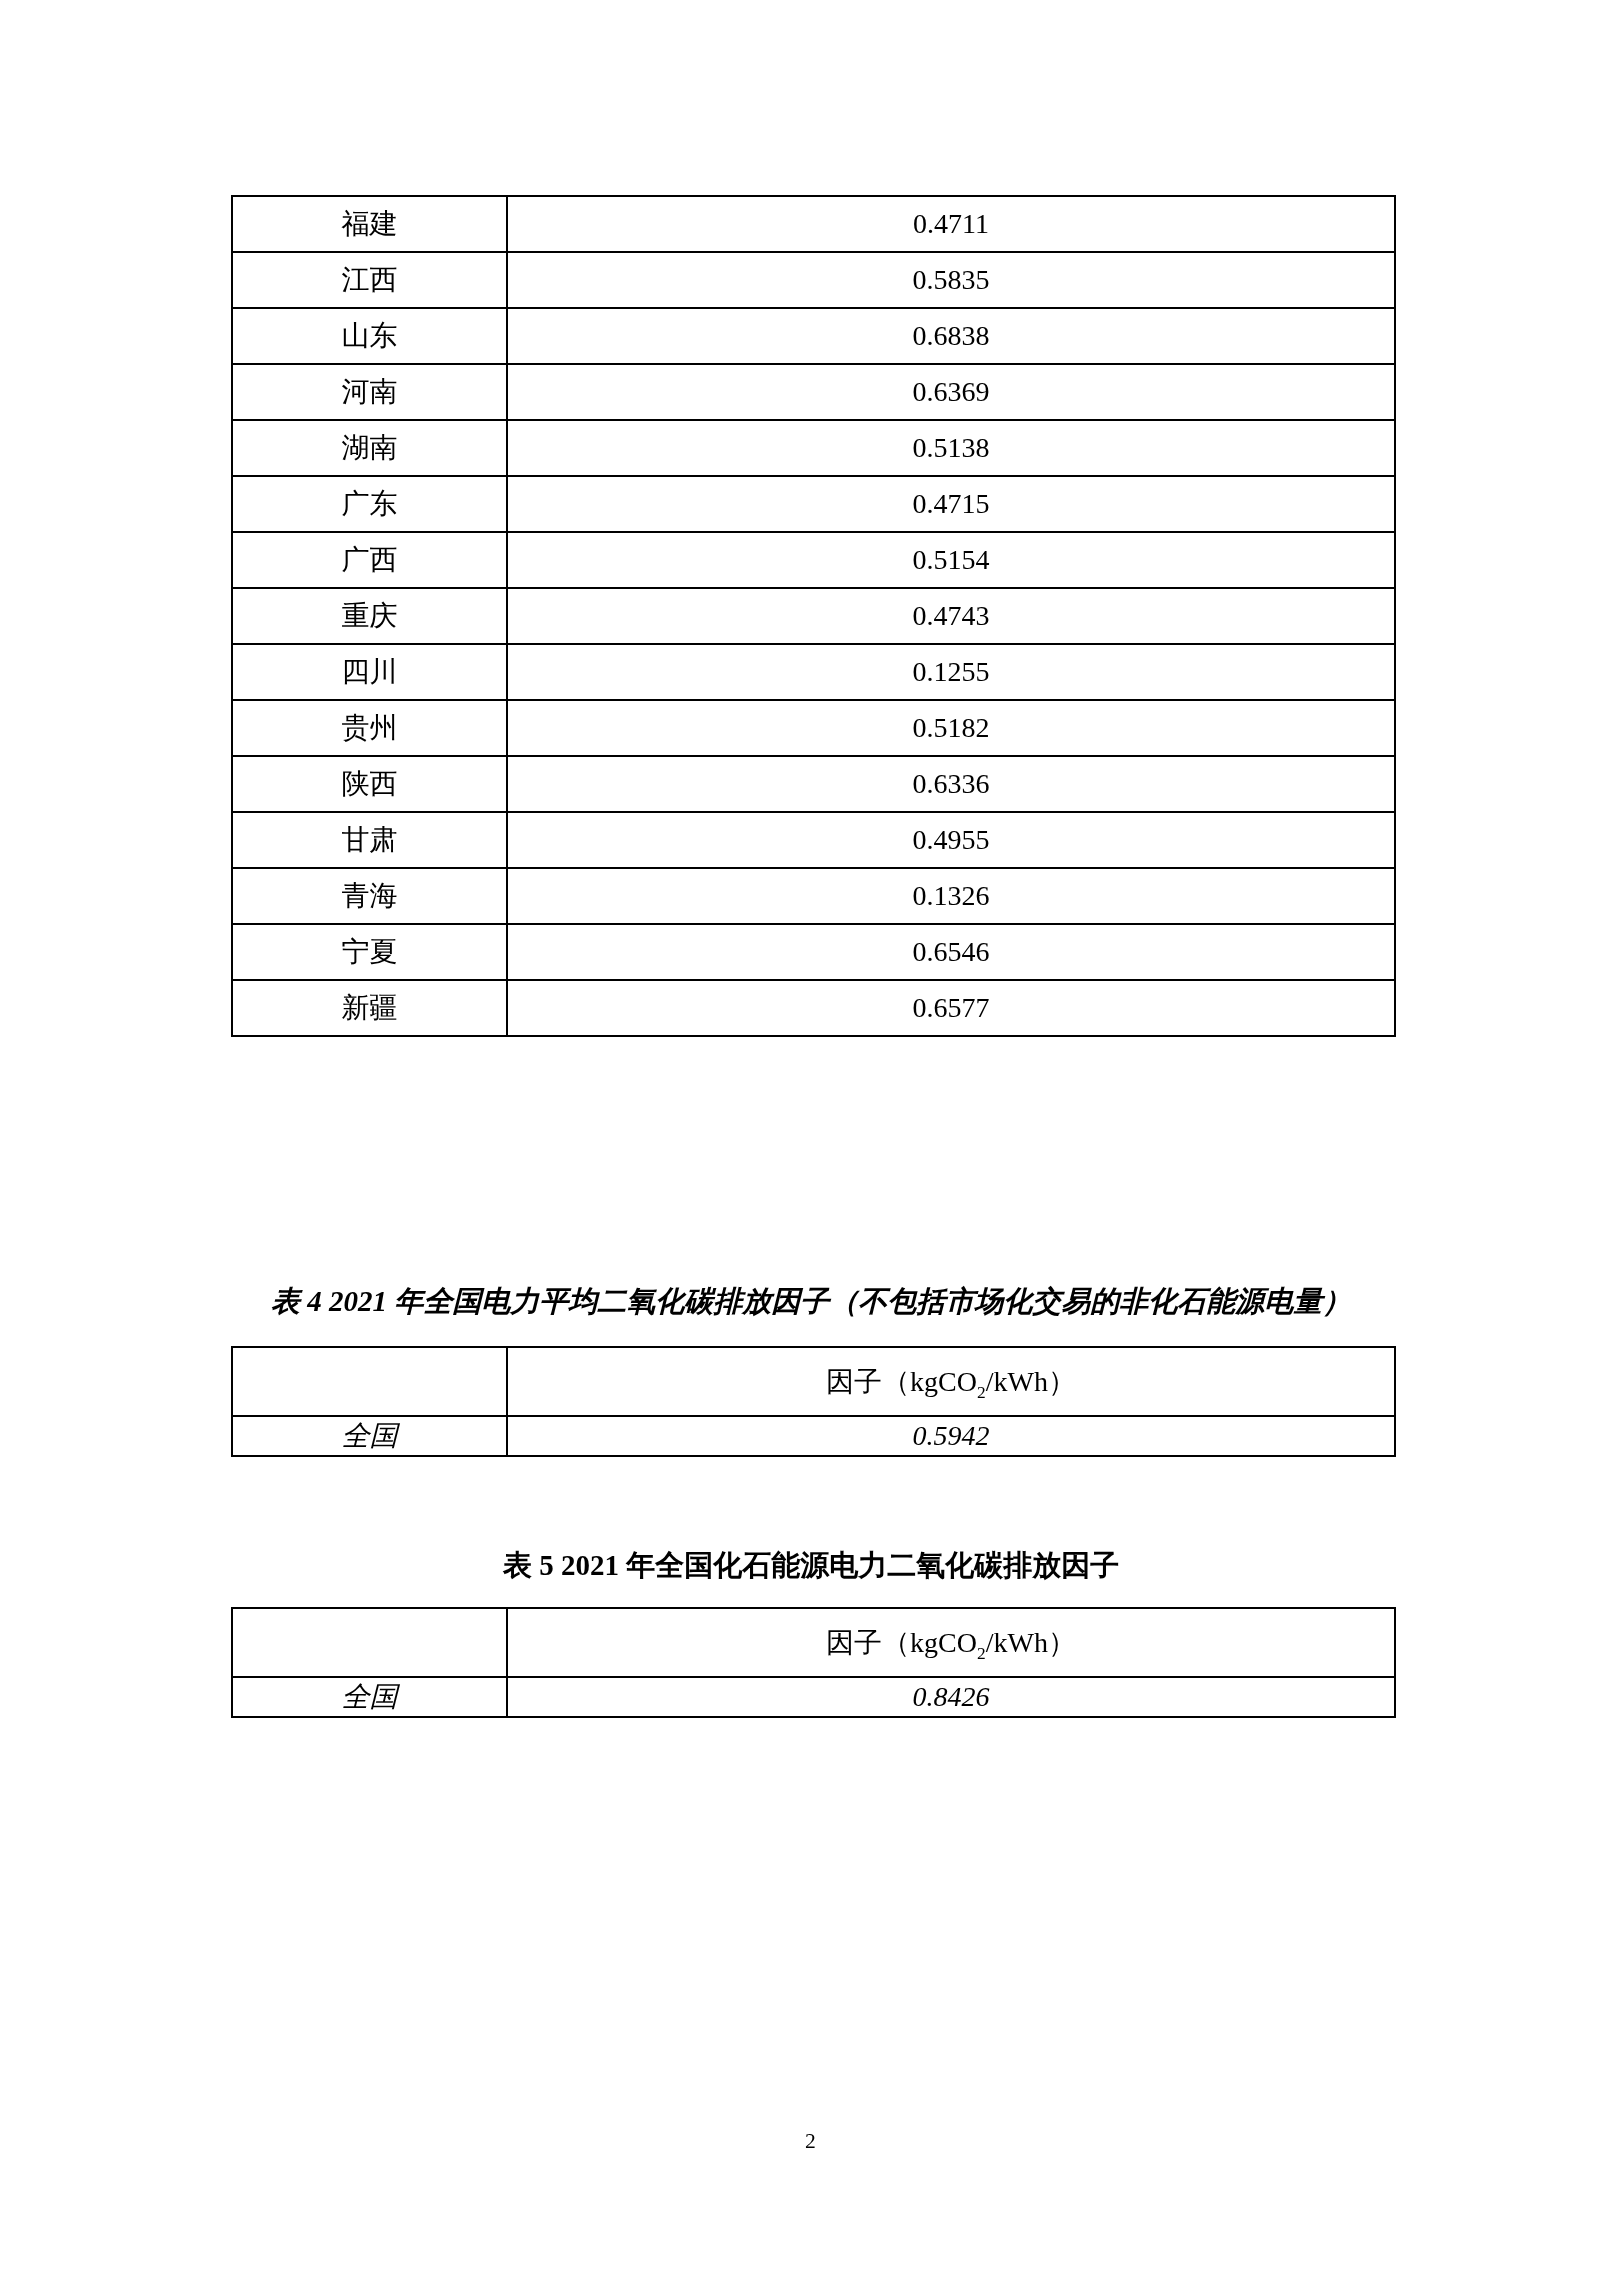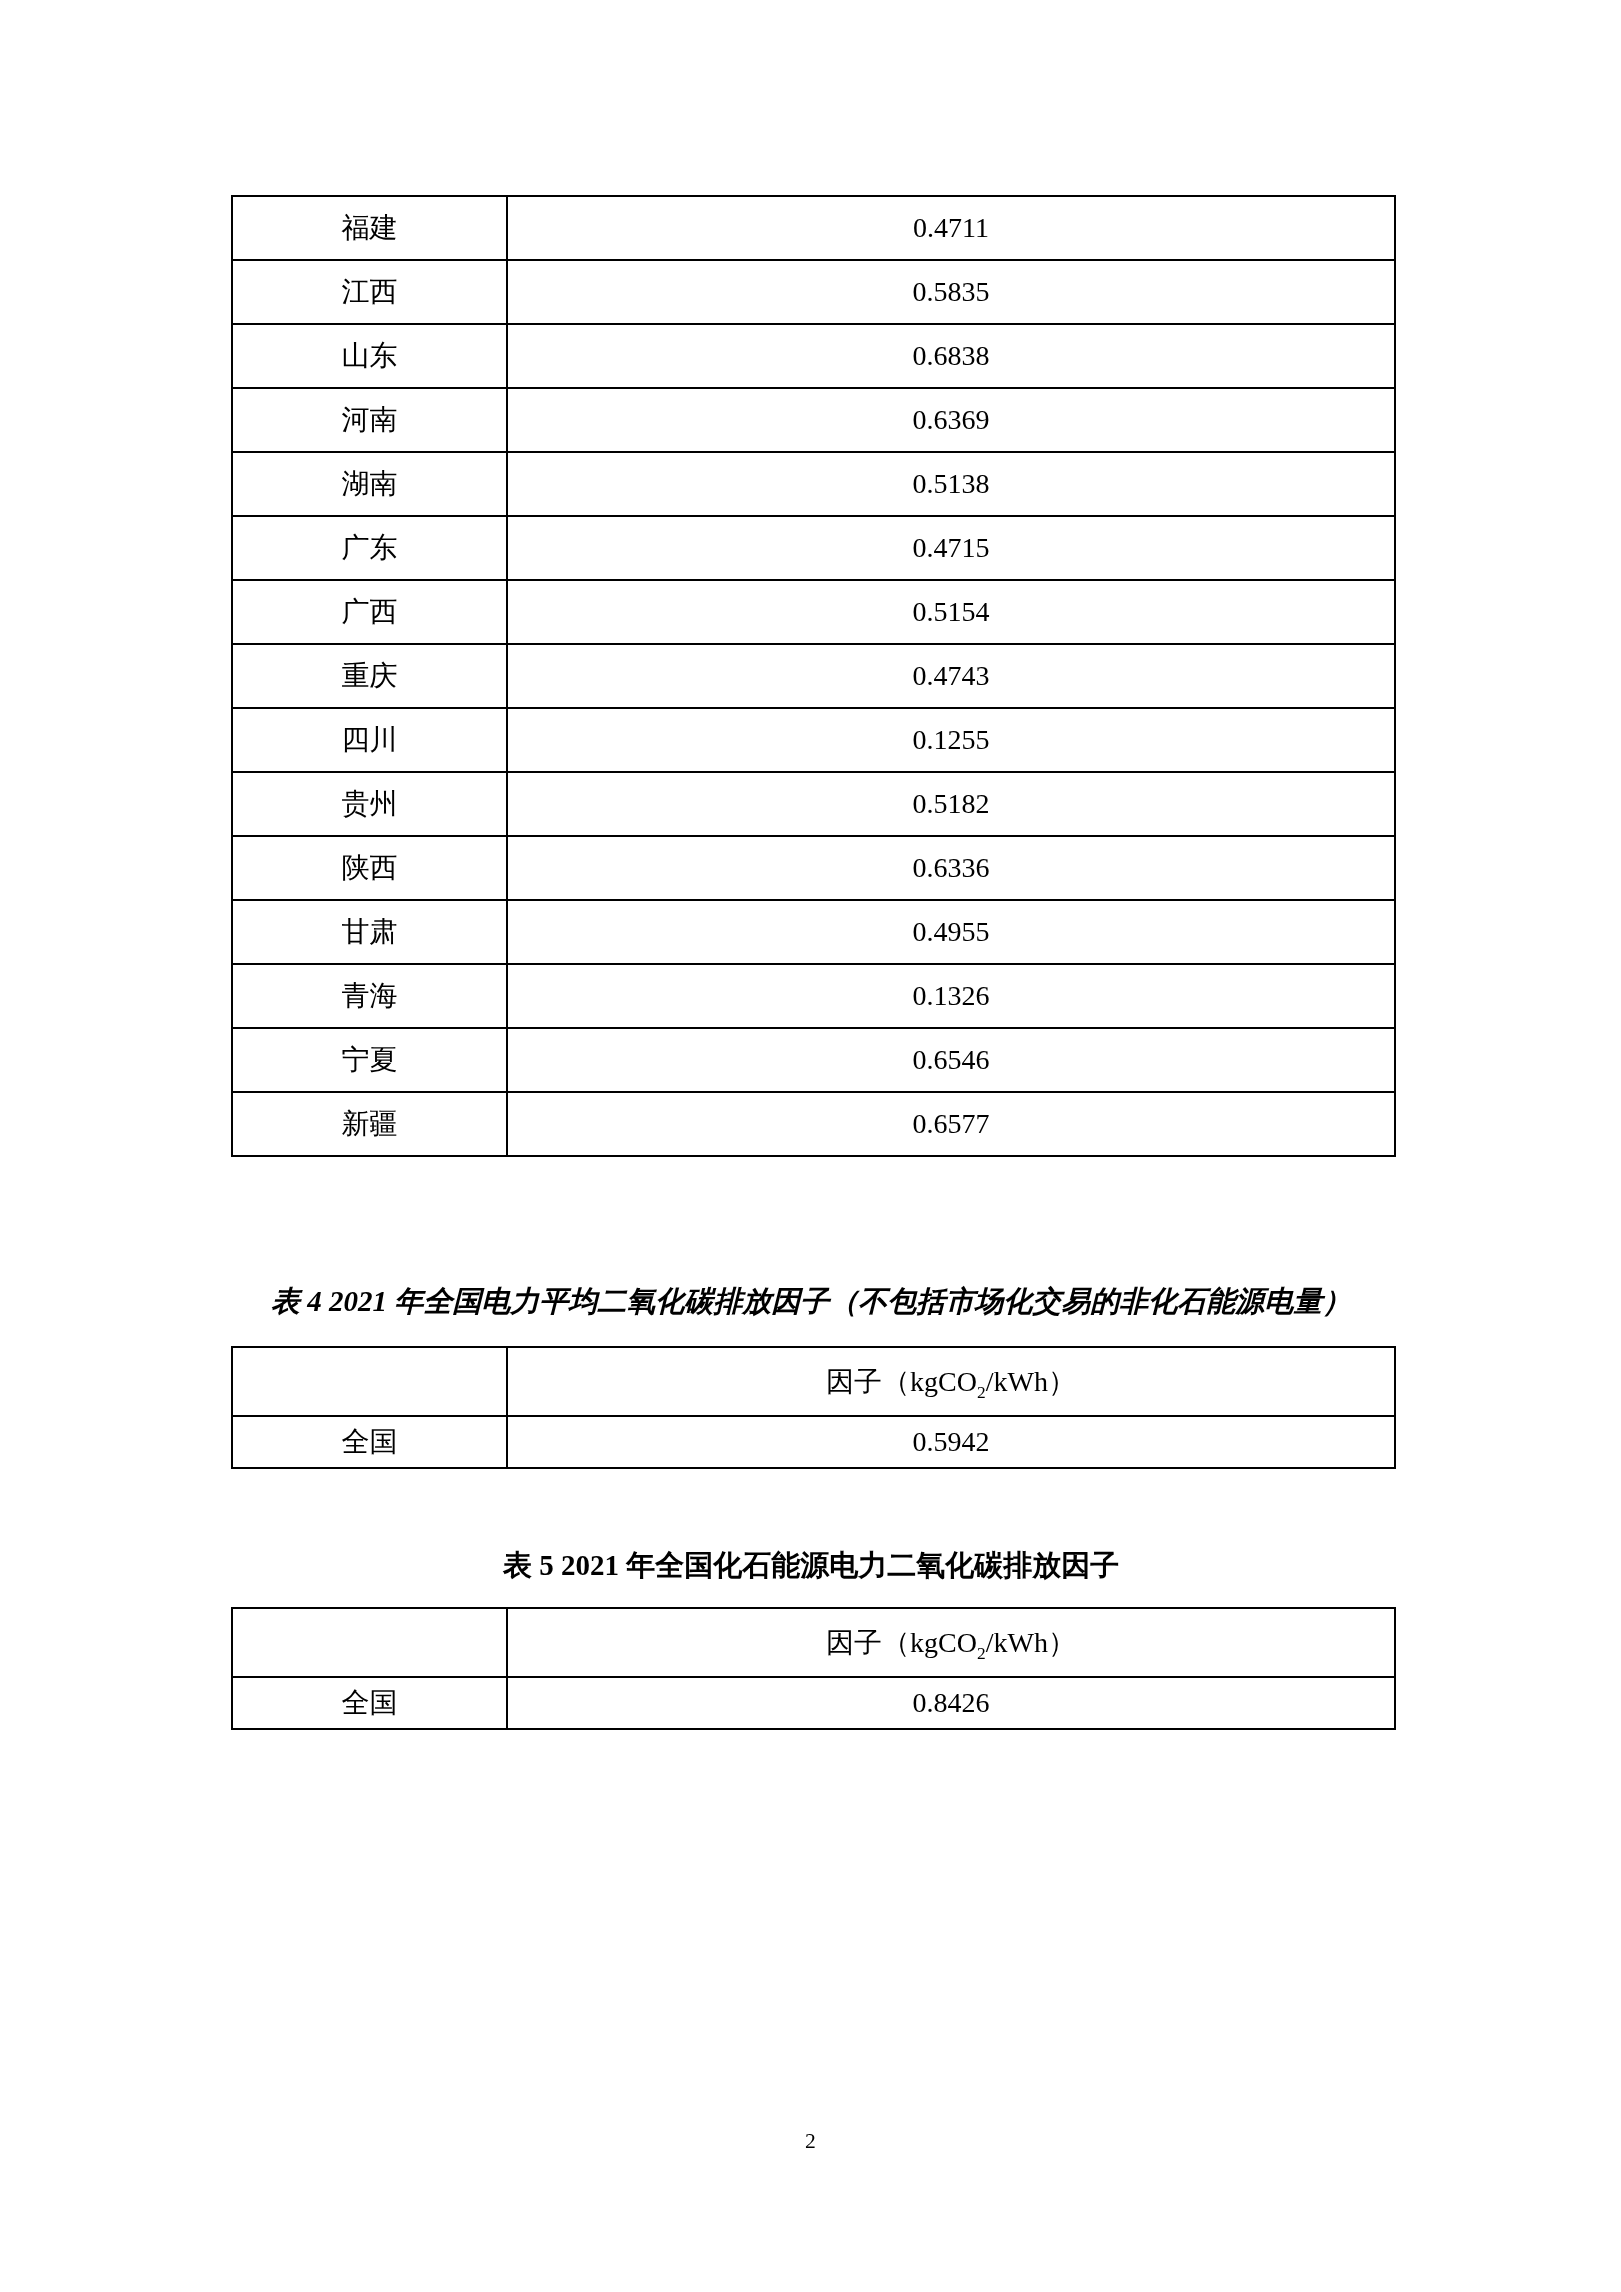--- a/index.html
+++ b/index.html
@@ -30,41 +30,41 @@
     font-size: 28px;
     line-height: 1;
     padding: 0;
     overflow: hidden;
     white-space: nowrap;
   }
   td.col-region { width: 273px; }
   td.col-value  { width: 886px; }
 
   .tbl-provinces { top: 195px; }
-  .tbl-provinces tr { height: 64px; }
+  .tbl-provinces tr { height: 56px; }
 
   .tbl-title {
     position: absolute;
     left: 231px;
     width: 1160px;
     margin: 0;
     text-align: center;
     font-size: 29px;
     font-weight: bold;
     line-height: 39px;
     font-family: "Liberation Serif", "DejaVu Serif", serif;
     white-space: nowrap;
   }
   .title-t4 { top: 1282px; font-style: italic; }
   .title-t5 { top: 1546px; }
 
   .tbl-national-t4 { top: 1346px; }
   .tbl-national-t5 { top: 1607px; }
   .tbl-national-t4 tr.hdr-row, .tbl-national-t5 tr.hdr-row { height: 69px; }
-  .tbl-national-t4 tr.val-row, .tbl-national-t5 tr.val-row { height: 52px; }
+  .tbl-national-t4 tr.val-row, .tbl-national-t5 tr.val-row { height: 40px; font-style: italic; }
 
   td.factor-header sub {
     font-size: 0.62em;
     line-height: 0;
   }
 
   .page-number {
     position: absolute;
     top: 2129px;
     left: 0;

